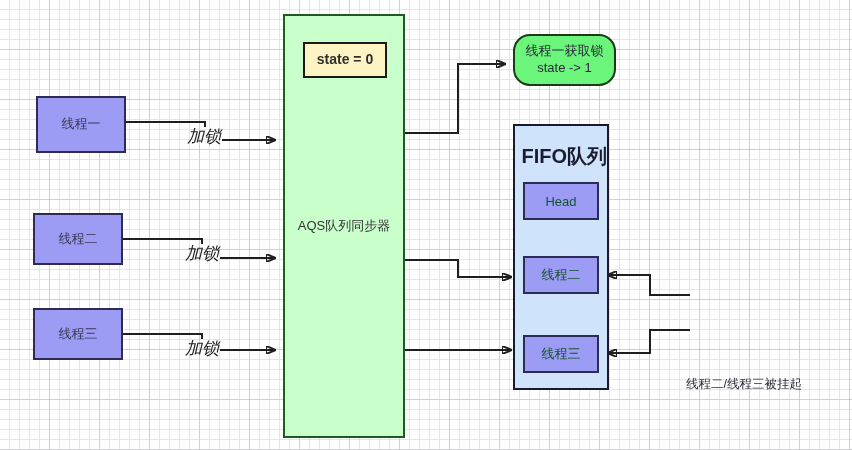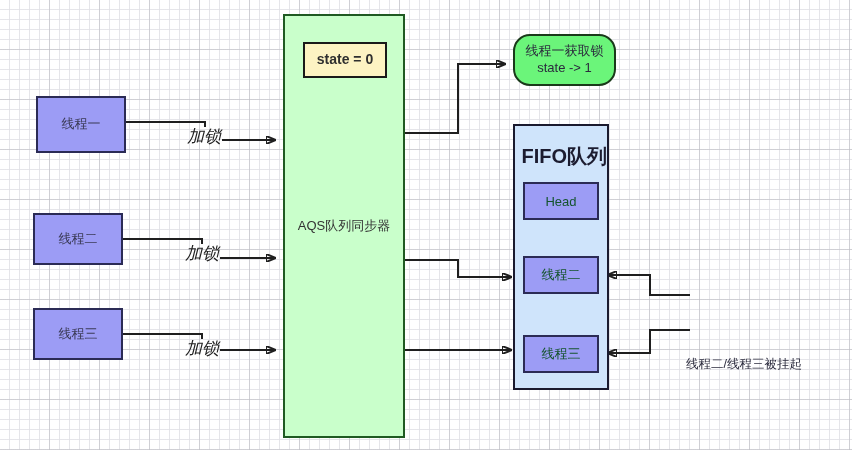--- a/index.html
+++ b/index.html
@@ -97,20 +97,21 @@
     font-size: 17px;
     color: #222222;
     white-space: nowrap;
     font-style: italic;
   }
   .caption {
     position: absolute;
     font-size: 12.5px;
     color: #2b2b3d;
     white-space: nowrap;
+    margin-top: 20px;
   }
   svg.wires {
     position: absolute;
     left: 0;
     top: 0;
     width: 852px;
     height: 450px;
     overflow: visible;
   }
   svg.wires path, svg.wires line {

